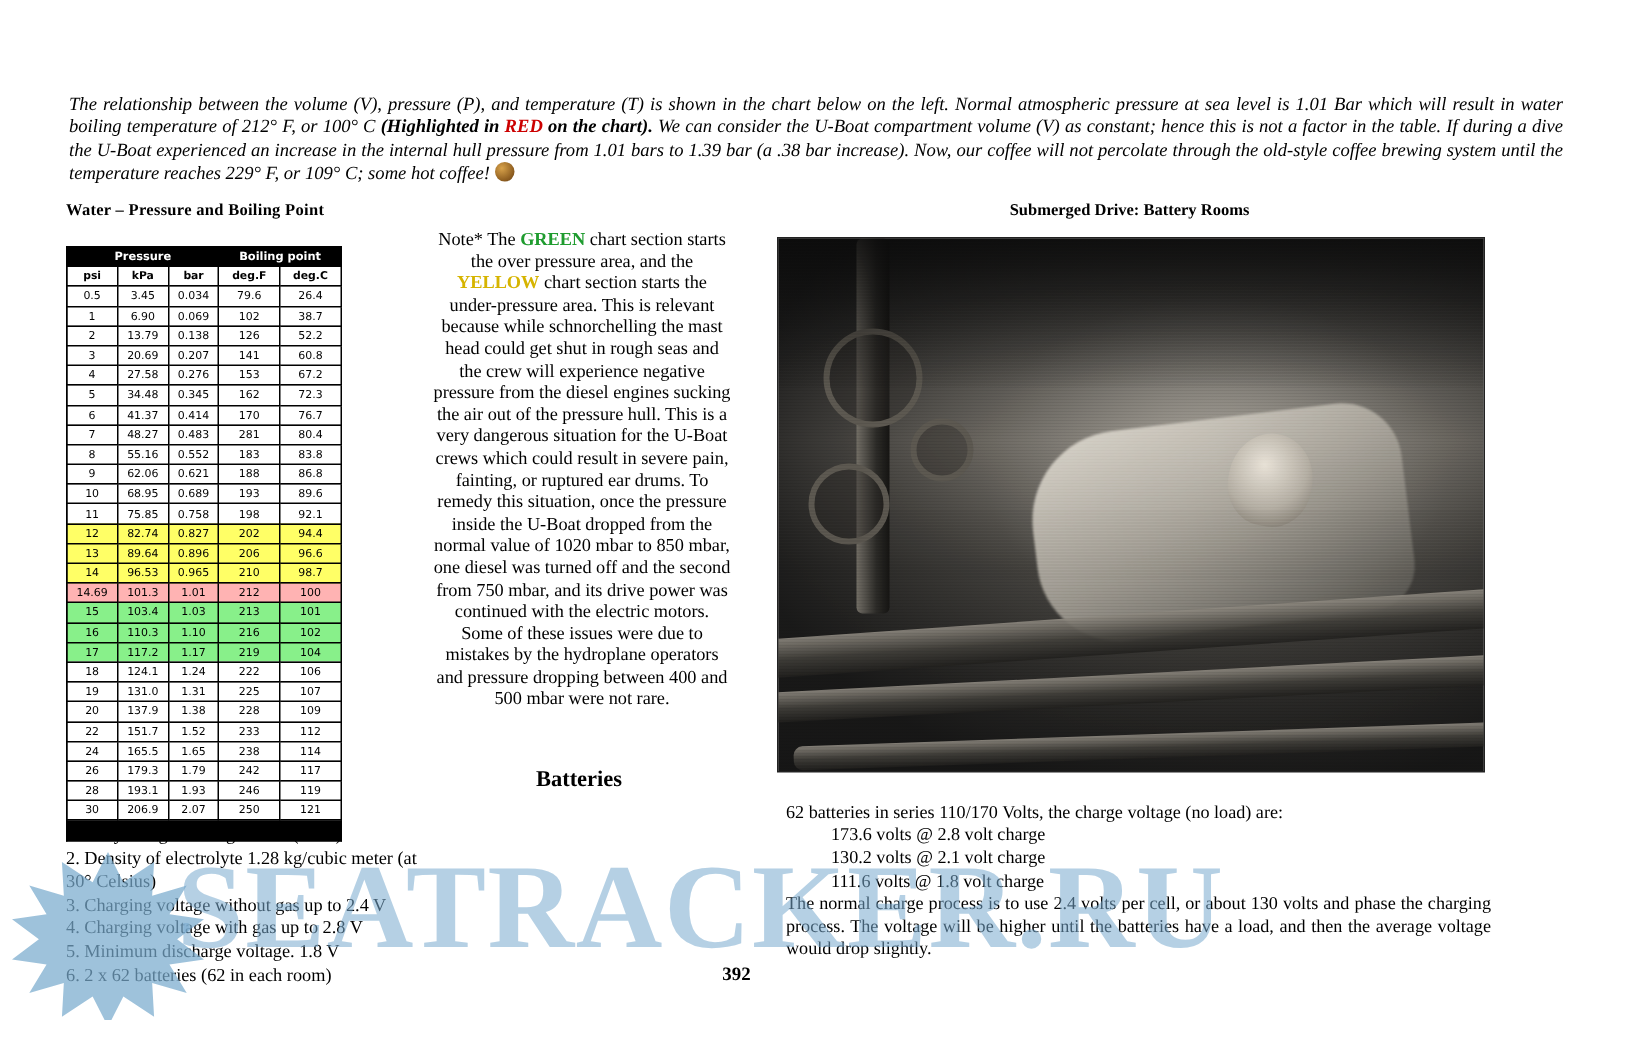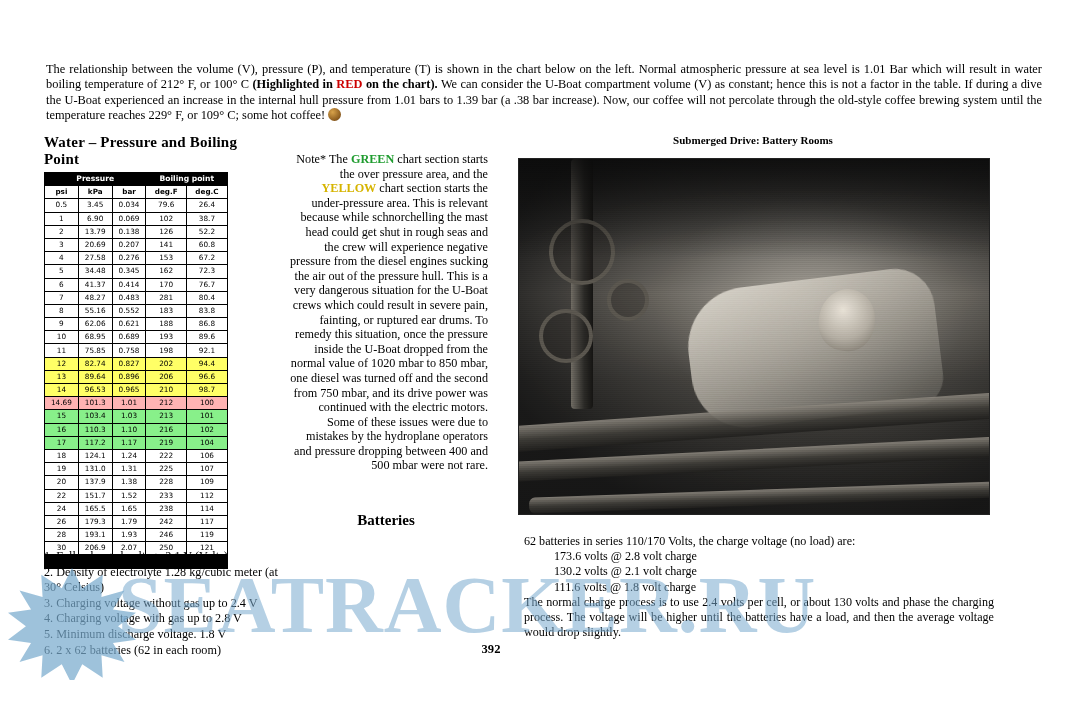--- a/index.html
+++ b/index.html
@@ -24,35 +24,36 @@
 
   
   .intro {
     position: absolute;
     left: 46px;
     top: 62px;
     width: 996px;
     font-size: 12.4px;
     line-height: 15.4px;
     text-align: justify;
+    font-style: italic;
   }
   .intro b { font-weight: bold; }
   .red { color: #cc0000; font-weight: bold; }
 
   
   .table-wrap {
     position: absolute;
     left: 44px;
     top: 134px;
     width: 222px;
   }
   .tbl-title {
-    font-size: 15px;
-    font-weight: bold;
-    margin-bottom: 4px;
+    font-size: 11px;
+    font-weight: bold;
+    margin-bottom: 18px;
     letter-spacing: 0.2px;
   }
   table.ptable {
     border-collapse: collapse;
     width: 184px;
     font-family: "DejaVu Sans", sans-serif;
     font-size: 7.3px;
     background: #000;
   }
   table.ptable td, table.ptable th {
@@ -81,21 +82,21 @@
   .blackfill td { background:#000; border:1px solid #000; height: 30px;}
 
   
   .note {
     position: absolute;
     left: 288px;
     top: 152px;
     width: 200px;
     font-size: 12.2px;
     line-height: 14.6px;
-    text-align: right;
+    text-align: center;
   }
   .green { color: #1f9c2f; font-weight: bold; }
   .yellowtxt { color: #d6b400; font-weight: bold; }
 
   
   .right-title {
     position: absolute;
     left: 520px;
     top: 134px;
     width: 466px;

